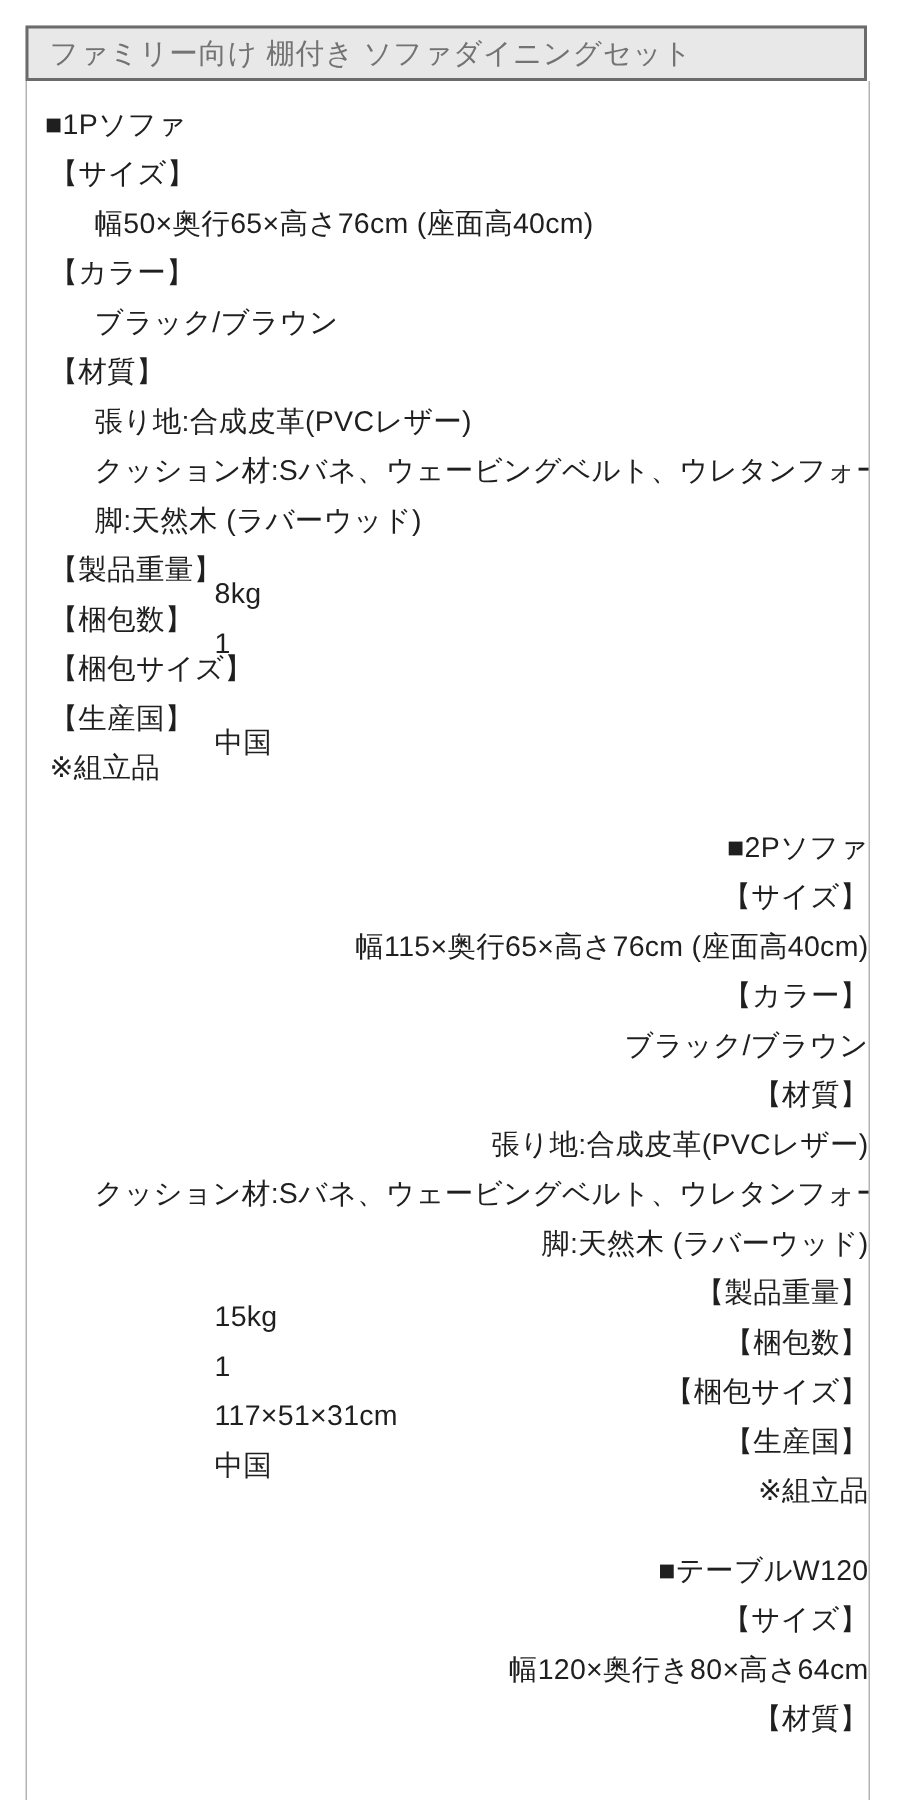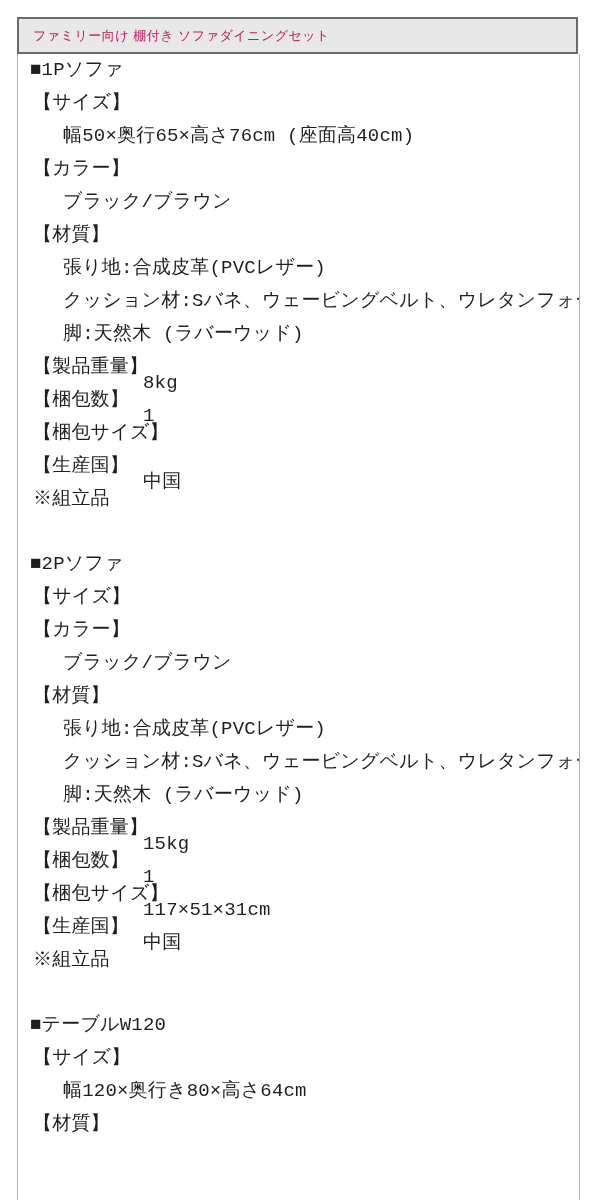--- a/index.html
+++ b/index.html
@@ -25,40 +25,39 @@
     width: 561px;
     height: 37px;
     box-sizing: border-box;
     background: #e8e8e8;
     border: 2px solid #6b6b6b;
     display: flex;
     align-items: center;
     padding-left: 14px;
   }
   .header-bar .title {
-    font-size: 13px;
+    font-size: 19px;
     letter-spacing: 0.5px;
-    color: #be185d;
+    color: #737373;
     white-space: nowrap;
   }
   .content {
     position: absolute;
     left: 17px;
     top: 54px;
     width: 563px;
     height: 1146px;
     box-sizing: border-box;
     border-left: 1px solid #b3b3b3;
     border-right: 1px solid #b3b3b3;
-    padding-top: 0;
+    padding-top: 13px;
     overflow: hidden;
-    font-family: Liberation Mono, monospace;
   }
   .section { margin: 0; }
-  .section + .section { margin-top: 32px; }
+  .section + .section { margin-top: 20px; text-align: right; }
   .row {
     position: relative;
     font-size: 19px;
     line-height: 33px;
     height: 33px;
     white-space: nowrap;
     letter-spacing: 0.2px;
   }
   .row.title-row { padding-left: 12px; }
   .row.label     { padding-left: 15px; }
@@ -91,20 +90,21 @@
         <div class="row indent">脚:天然木 (ラバーウッド)</div>
         <div class="row pair"><span class="plabel">【製品重量】</span><span class="pvalue">8kg</span></div>
         <div class="row pair"><span class="plabel">【梱包数】</span><span class="pvalue">1</span></div>
         <div class="row pair"><span class="plabel">【梱包サイズ】</span></div>
         <div class="row pair"><span class="plabel">【生産国】</span><span class="pvalue">中国</span></div>
         <div class="row note">※組立品</div>
       </div>
       <div class="section">
         <div class="row title-row">■2Pソファ</div>
         <div class="row label">【サイズ】</div>
+        <div class="row indent">幅115×奥行65×高さ76cm (座面高40cm)</div>
         <div class="row label">【カラー】</div>
         <div class="row indent">ブラック/ブラウン</div>
         <div class="row label">【材質】</div>
         <div class="row indent">張り地:合成皮革(PVCレザー)</div>
         <div class="row indent">クッション材:Sバネ、ウェービングベルト、ウレタンフォーム</div>
         <div class="row indent">脚:天然木 (ラバーウッド)</div>
         <div class="row pair"><span class="plabel">【製品重量】</span><span class="pvalue">15kg</span></div>
         <div class="row pair"><span class="plabel">【梱包数】</span><span class="pvalue">1</span></div>
         <div class="row pair"><span class="plabel">【梱包サイズ】</span><span class="pvalue">117×51×31cm</span></div>
         <div class="row pair"><span class="plabel">【生産国】</span><span class="pvalue">中国</span></div>

